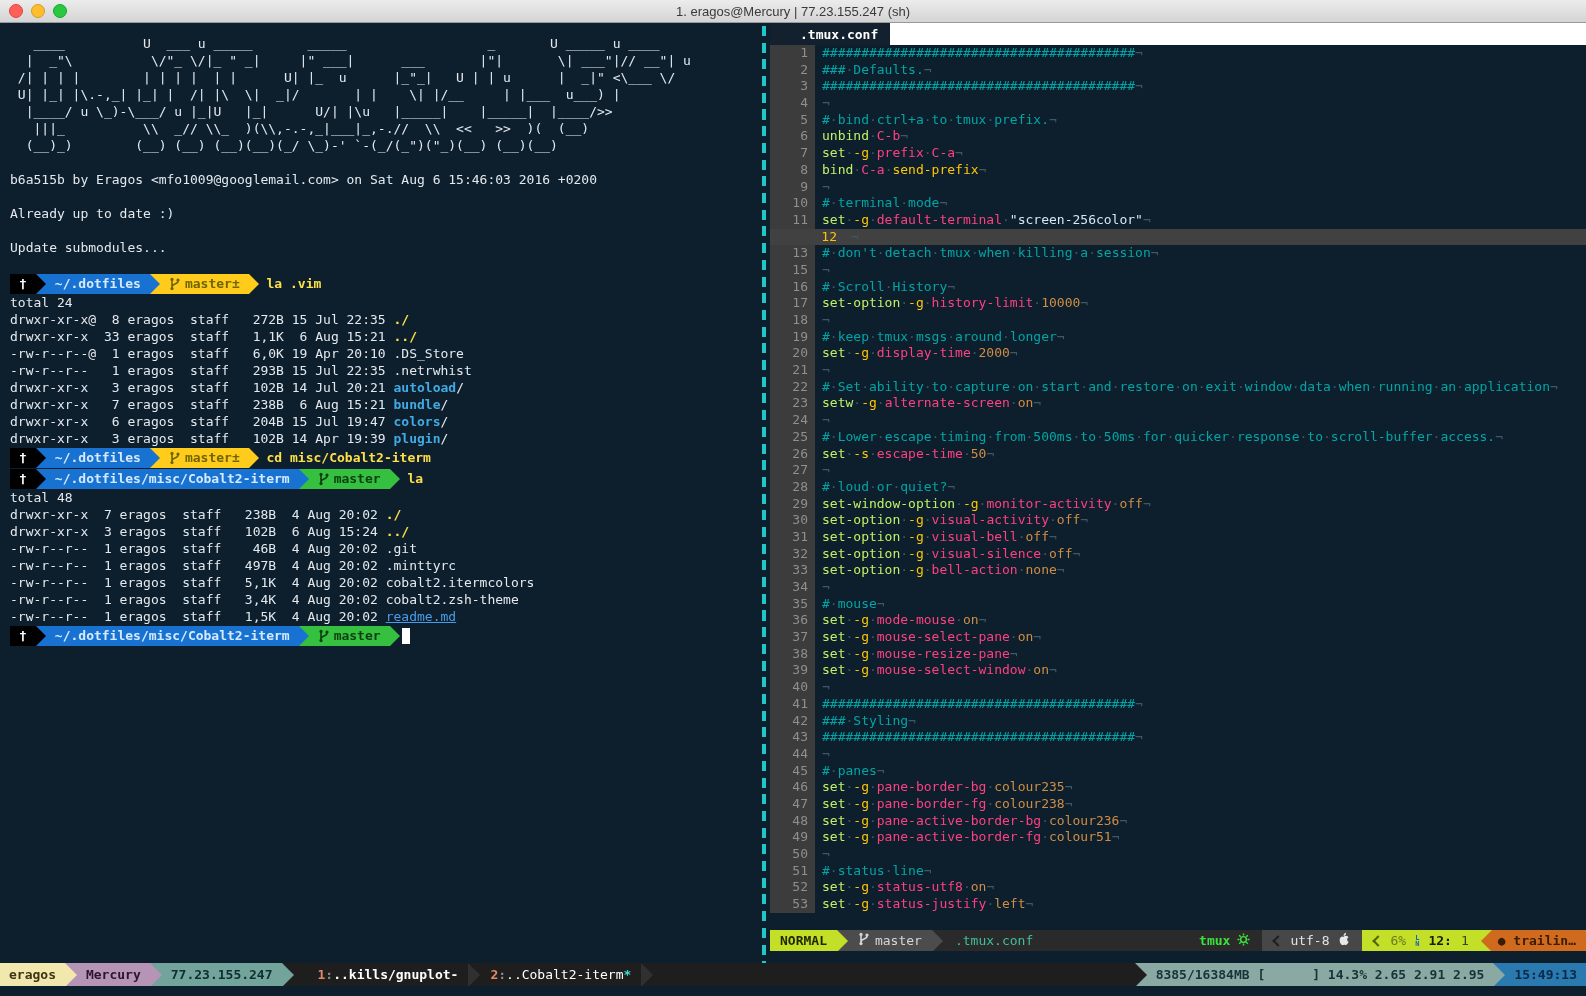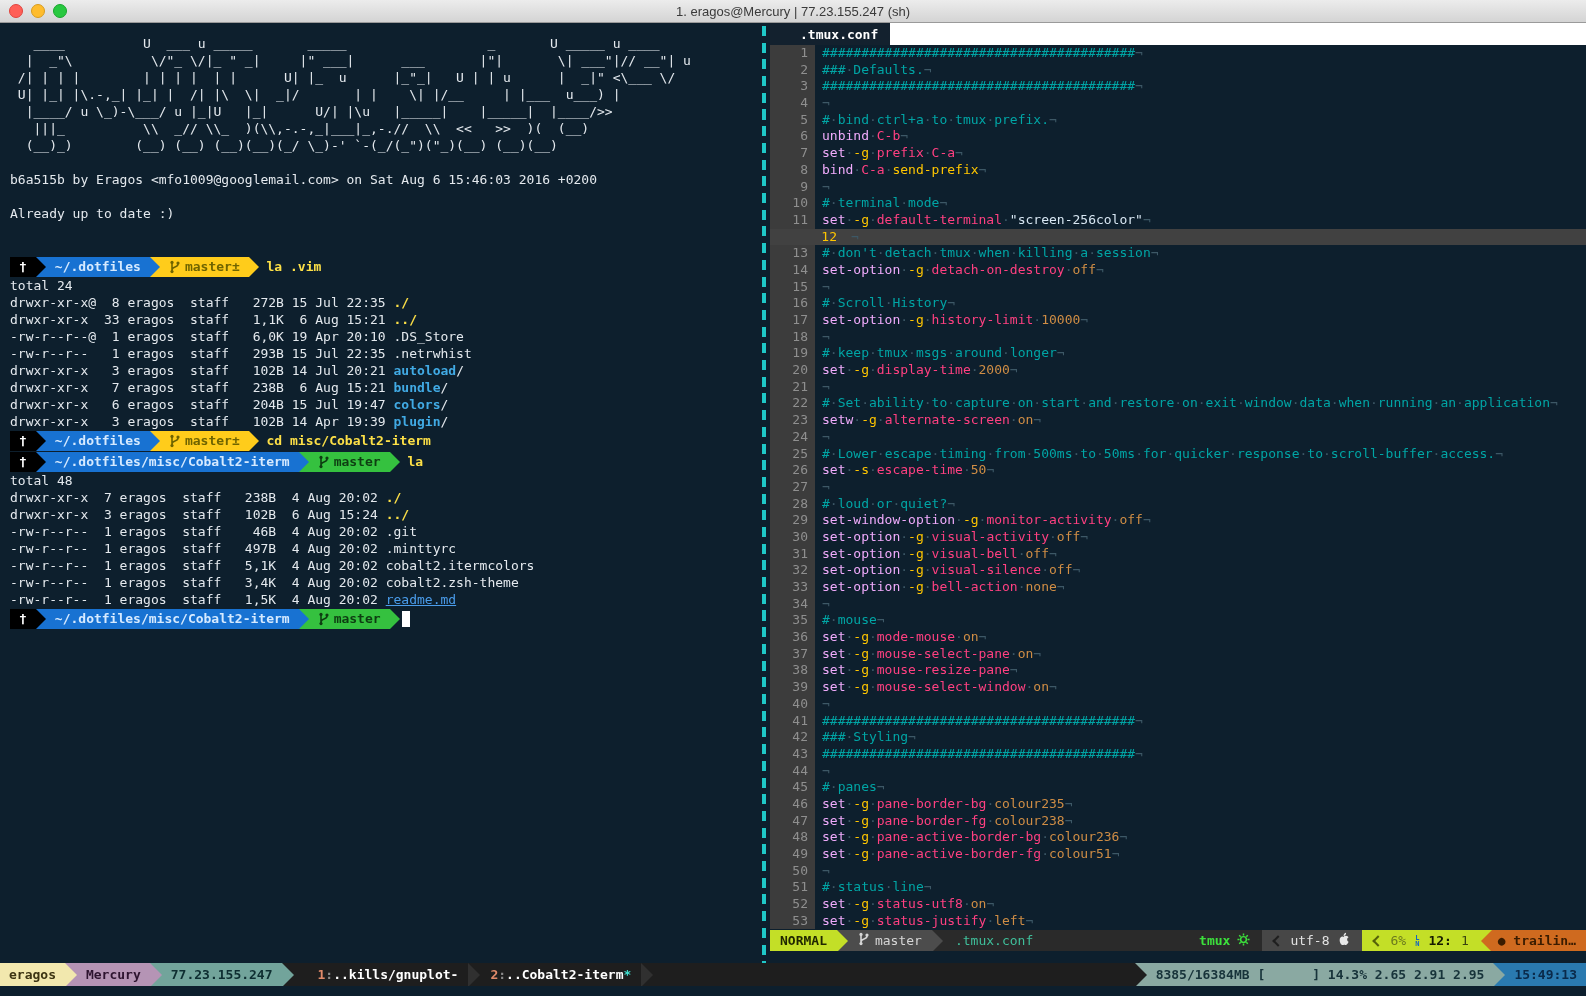--- a/index.html
+++ b/index.html
@@ -37,21 +37,21 @@
   .tabline{height:22px;flex:0 0 22px;background:#ffffff;display:flex;align-items:stretch;}
   .tabpad{width:18px;background:#13212e;}
   .vtab{background:#13212e;color:#ffffff;font-weight:bold;font-size:13px;display:flex;align-items:center;padding:0 12px;}
   .tabfill{flex:1;background:#ffffff;}
   .vim-lines{flex:1;overflow:hidden;}
   .vline{display:flex;height:16.7px;line-height:16.7px;font-size:13px;}
   .vnum{width:38px;flex:0 0 38px;background:#3c3c3c;color:#8f8f8f;text-align:right;padding-right:7px;}
   .vtext{flex:1;padding-left:7px;white-space:pre;}
   .vline.cur{background:#414141;}
   .vline.cur .vnum{color:#ffc600;background:#414141;padding-left:29px;}
-  .t-c{color:#00a5a5;} .t-k{color:#f0abfc;} .t-f{color:#ffc600;}
+  .t-c{color:#00a5a5;} .t-k{color:#bef264;} .t-f{color:#ffc600;}
   .t-o{color:#ff4081;} .t-v{color:#cf8d45;} .t-s{color:#d7e6f2;} .t-e{color:#3d5866;}
   
   .statusline{height:21px;flex:0 0 21px;background:#2a2a2a;display:flex;align-items:stretch;font-size:13px;overflow:hidden;}
   .sl-mode{background:#c3df27;color:#1f2600;font-weight:bold;display:flex;align-items:center;padding:0 10px;}
   .slarrow{display:flex;}
   .slarrow i{display:block;width:0;height:0;border-top:11px solid transparent;border-bottom:11px solid transparent;border-left:11px solid;}
   .sl-branch{background:#4c4c4c;color:#d6d6d6;display:flex;align-items:center;padding:0 10px;gap:6px;}
   .sl-file{color:#3fbf9b;display:flex;align-items:center;padding:0 12px;}
   .sl-spacer{flex:1;}
   .sl-tmux{color:#3ce03c;font-weight:bold;display:flex;align-items:center;gap:7px;padding:0 12px;}
@@ -100,20 +100,21 @@
         <div class="tline"><span class="s-w"> /| | | |        | | | |  | |      U| |_  u      |_"_|   U | | u      |  _|" &lt;\___ \/</span></div>
         <div class="tline"><span class="s-w"> U| |_| |\.-,_| |_| |  /| |\  \|  _|/       | |    \| |/__     | |___  u___) |</span></div>
         <div class="tline"><span class="s-w">  |____/ u \_)-\___/ u |_|U   |_|      U/| |\u   |_____|    |_____|  |____/&gt;&gt;</span></div>
         <div class="tline"><span class="s-w">   |||_          \\  _// \\_  )(\\,-.-,_|___|_,-.//  \\  &lt;&lt;   &gt;&gt;  )(  (__)</span></div>
         <div class="tline"><span class="s-w">  (__)_)        (__) (__) (__)(__)(_/ \_)-' `-(_/(_")("_)(__) (__)(__)</span></div>
         <div class="tline">&nbsp;</div>
         <div class="tline"><span class="s-w">b6a515b by Eragos &lt;mfo1009@googlemail.com&gt; on Sat Aug 6 15:46:03 2016 +0200</span></div>
         <div class="tline">&nbsp;</div>
         <div class="tline"><span class="s-w">Already up to date :)</span></div>
         <div class="tline">&nbsp;</div>
+        <div class="tline"><span class="s-w">Update submodules...</span></div>
         <div class="tline">&nbsp;</div>
         <div class="tline pline"><span class="pseg" style="background: rgb(0, 0, 0); color: rgb(255, 255, 255);">†</span><span class="parrow" style="background: rgb(24, 114, 210);"><i style="border-left-color: rgb(0, 0, 0);"></i></span><span class="pseg" style="background: rgb(24, 114, 210); color: rgb(214, 234, 255);">~/.dotfiles</span><span class="parrow" style="background: rgb(255, 204, 27);"><i style="border-left-color: rgb(24, 114, 210);"></i></span><span class="pseg" style="background: rgb(255, 204, 27); color: rgb(111, 100, 0);"><span class="picon"><svg width="11" height="14" viewBox="0 0 11 14">
                 <path d="M3 3v8 M3 10c0-4 6-2 6-6" stroke="#6f6400" stroke-width="1.6" fill="none"></path>
                 <circle cx="3" cy="2.4" r="1.6" fill="#6f6400"></circle>
                 <circle cx="9" cy="3" r="1.6" fill="#6f6400"></circle>
                 <circle cx="3" cy="11.6" r="1.6" fill="#6f6400"></circle>
               </svg></span>master±</span><span class="parrow" style="background: transparent;"><i style="border-left-color: rgb(255, 204, 27);"></i></span><span class="s-b"> la .vim</span></div>
         <div class="tline"><span class="s-w">total 24</span></div>
         <div class="tline"><span class="s-w">drwxr-xr-x@  8 eragos  staff   272B 15 Jul 22:35 </span><span class="s-b">./</span></div>
         <div class="tline"><span class="s-w">drwxr-xr-x  33 eragos  staff   1,1K  6 Aug 15:21 </span><span class="s-b">../</span></div>
@@ -206,24 +207,20 @@
           </div>
           <div class="vline cur">
             <span class="vnum">12</span>
             <span class="vtext"><span class="t-e">¬</span></span>
           </div>
           <div class="vline">
             <span class="vnum">13</span>
             <span class="vtext"><span class="t-c">#</span><span class="t-e">·</span><span class="t-c">don't</span><span class="t-e">·</span><span class="t-c">detach</span><span class="t-e">·</span><span class="t-c">tmux</span><span class="t-e">·</span><span class="t-c">when</span><span class="t-e">·</span><span class="t-c">killing</span><span class="t-e">·</span><span class="t-c">a</span><span class="t-e">·</span><span class="t-c">session</span><span class="t-e">¬</span></span>
           </div>
           <div class="vline">
-            <span class="vnum">14</span>
-            <span class="vtext"><span class="t-k">set-option</span><span class="t-e">·</span><span class="t-f">-g</span><span class="t-e">·</span><span class="t-o">detach-on-destroy</span><span class="t-e">·</span><span class="t-v">off</span><span class="t-e">¬</span></span>
-          </div>
-          <div class="vline">
             <span class="vnum">15</span>
             <span class="vtext"><span class="t-e">¬</span></span>
           </div>
           <div class="vline">
             <span class="vnum">16</span>
             <span class="vtext"><span class="t-c">#</span><span class="t-e">·</span><span class="t-c">Scroll</span><span class="t-e">·</span><span class="t-c">History</span><span class="t-e">¬</span></span>
           </div>
           <div class="vline">
             <span class="vnum">17</span>
             <span class="vtext"><span class="t-k">set-option</span><span class="t-e">·</span><span class="t-f">-g</span><span class="t-e">·</span><span class="t-o">history-limit</span><span class="t-e">·</span><span class="t-v">10000</span><span class="t-e">¬</span></span>
@@ -444,21 +441,21 @@
         <div class="tbseg" style="background: rgb(114, 164, 155); color: rgb(14, 46, 49);">77.23.155.247</div>
         <div class="tbarrow" style="background: transparent;">
           <i style="border-left-color: rgb(114, 164, 155);"></i>
         </div>
       </div>
     <div class="tb-windows" id="tb-windows">
         <div class="twin"><span class="widx">1</span><span class="wcolon">:</span><span class="wname" style="font-weight: bold;">..kills/gnuplot-</span></div>
         <div class="wsep">
           <i></i>
         </div>
-        <div class="twin"><span class="widx">2</span><span class="wcolon">:</span><span class="wname" style="font-weight: bold;">..Cobalt2-iterm</span><span class="wflag">*</span></div>
+        <div class="twin"><span class="widx">2</span><span class="wcolon">:</span><span class="wname" style="font-weight: normal;">..Cobalt2-iterm</span><span class="wflag">*</span></div>
         <div class="wsep">
           <i></i>
         </div>
       </div>
     <div class="tb-spacer"></div>
     <div style="display:flex" id="tb-right">
         <div class="tbarrow" style="background: rgb(138, 169, 162);">
           <i style="border-left-color: rgb(30, 30, 30);"></i>
         </div>
         <div class="tbseg" style="background: rgb(138, 169, 162); color: rgb(23, 51, 58);">8385/16384MB [      ] 14.3% 2.65 2.91 2.95</div>

